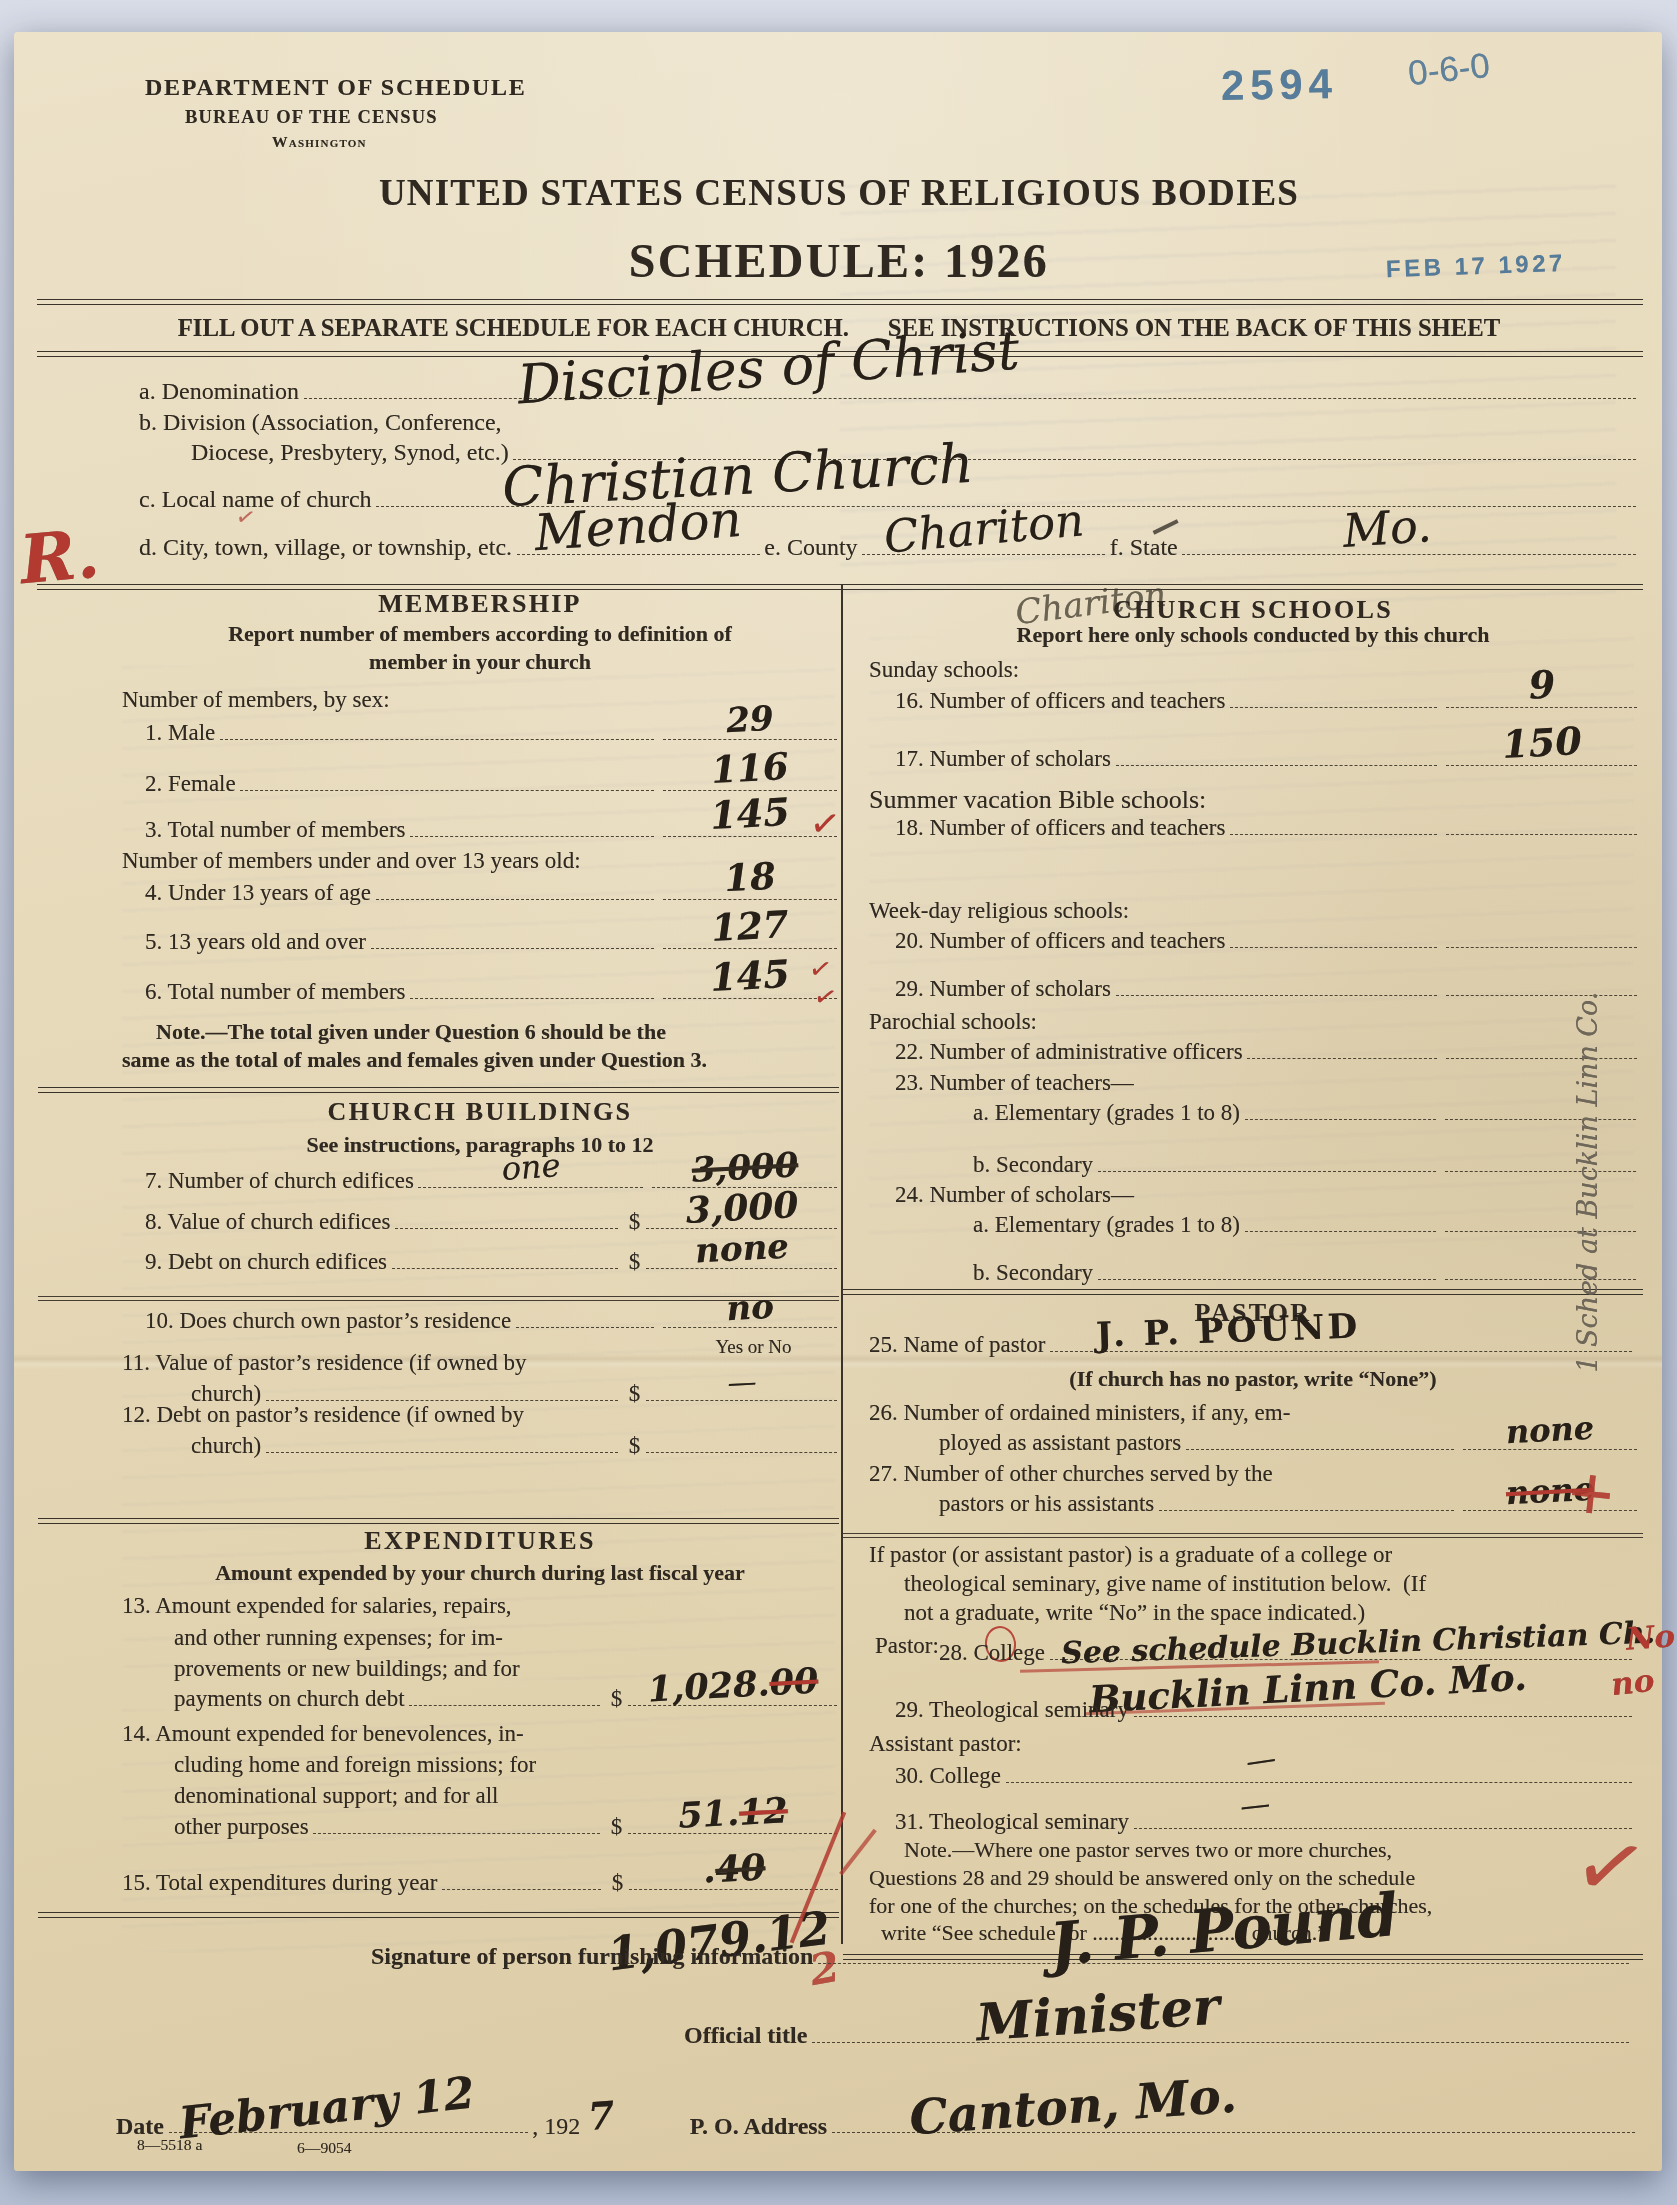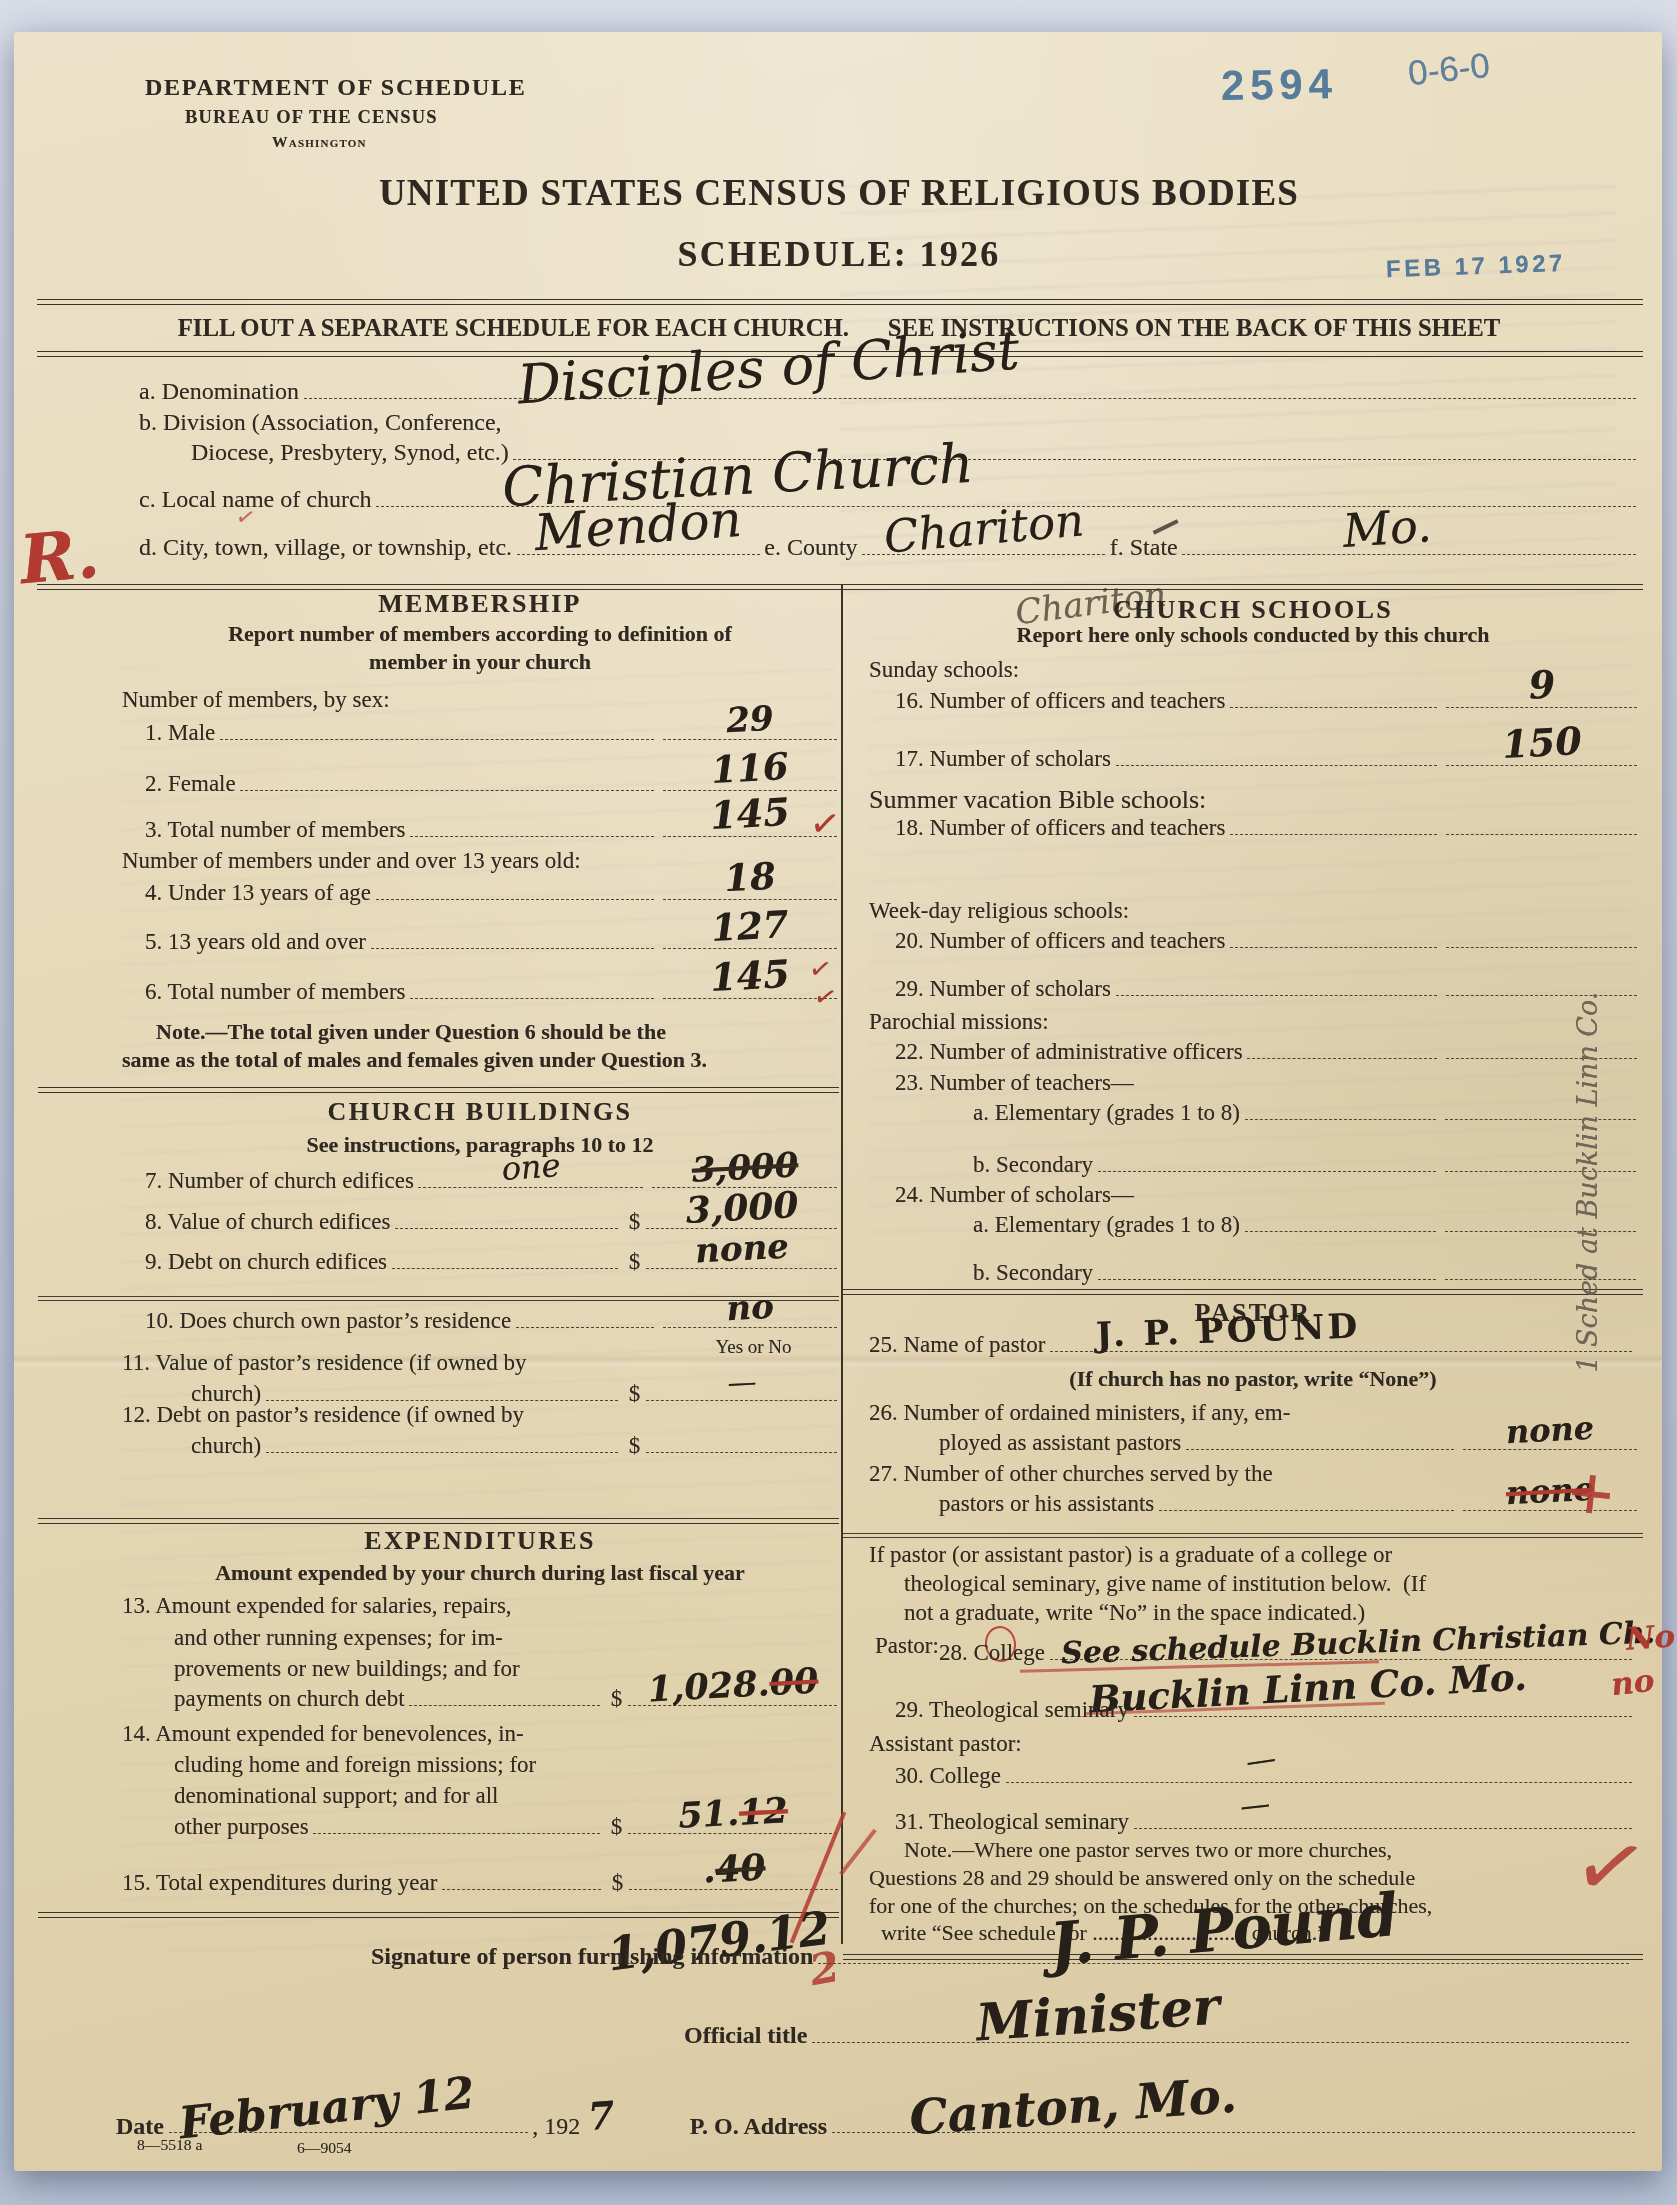--- a/index.html
+++ b/index.html
@@ -53,21 +53,21 @@
 
   <div class="t b" style="left:145px;top:74px;font-size:24px;letter-spacing:1.7px">DEPARTMENT OF SCHEDULE</div>
   <div class="t b" style="left:185px;top:107px;font-size:18.5px;letter-spacing:1.2px">BUREAU OF THE CENSUS</div>
   <div class="t b" style="left:272px;top:133px;font-size:15.6px;font-variant:small-caps;letter-spacing:1.2px">Washington</div>
 
   <div class="t blue b" style="left:1221px;top:61px;font-size:42px;letter-spacing:5.8px;opacity:.85;transform:rotate(-1deg)">2594</div>
   <div class="t blue hw" style="left:1408px;top:49px;font-size:35px;opacity:.8;transform:rotate(-6deg);font-style:normal;color:#3c6c94">0-6-0</div>
   <div class="t blue b" style="left:1386px;top:253px;font-size:24px;letter-spacing:3.5px;opacity:.85;transform:rotate(-2deg)">FEB 17 1927</div>
 
   <div class="t b c" style="left:35px;top:172px;width:1608px;font-size:37px;letter-spacing:1.2px">UNITED STATES CENSUS OF RELIGIOUS BODIES</div>
-  <div class="t b c" style="left:35px;top:234px;width:1608px;font-size:36px;letter-spacing:2.3px">SCHEDULE: 1926</div>
+  <div class="t b c" style="left:35px;top:234px;width:1608px;font-size:48px;letter-spacing:2.3px">SCHEDULE: 1926</div>
 
   <div class="hr2" style="left:37px;top:299px;width:1606px"></div>
   <div class="t b c" style="left:35px;top:313px;width:1608px;font-size:26px;transform:scaleX(.95)"><span>FILL OUT A SEPARATE SCHEDULE FOR EACH CHURCH.</span><span style="display:inline-block;width:41px"></span><span>SEE INSTRUCTIONS ON THE BACK OF THIS SHEET</span></div>
   <div class="hr2" style="left:37px;top:351px;width:1606px"></div>
 
   <div class="row" style="left:139px;top:378px;width:1502px;font-size:24px">
     <span class="lbl">a. Denomination</span>
     <span class="lead">
         <span class="hw" style="position:absolute;left:16%;bottom:0;font-size:54px;transform:rotate(-4deg)">Disciples of Christ</span>
       </span>
@@ -291,21 +291,21 @@
   <div class="row" style="left:895px;top:928px;width:742px">
     <span class="lbl">20. Number of officers and teachers</span>
     <span class="lead"></span>
     <span class="ans" style="width:191px"></span>
   </div>
   <div class="row" style="left:895px;top:976px;width:742px">
     <span class="lbl">29. Number of scholars</span>
     <span class="lead"></span>
     <span class="ans" style="width:191px"></span>
   </div>
-  <div class="t" style="left:869px;top:1009px;font-size:23px">Parochial missions:</div>
+  <div class="t" style="left:869px;top:1009px;font-size:23px">Parochial schools:</div>
   <div class="row" style="left:895px;top:1039px;width:742px">
     <span class="lbl">22. Number of administrative officers</span>
     <span class="lead"></span>
     <span class="ans" style="width:191px"></span>
   </div>
   <div class="t" style="left:895px;top:1070px;font-size:23px">23. Number of teachers—</div>
   <div class="row" style="left:973px;top:1100px;width:663px">
     <span class="lbl">a. Elementary (grades 1 to 8)</span>
     <span class="lead"></span>
     <span class="ans" style="width:191px"></span>

